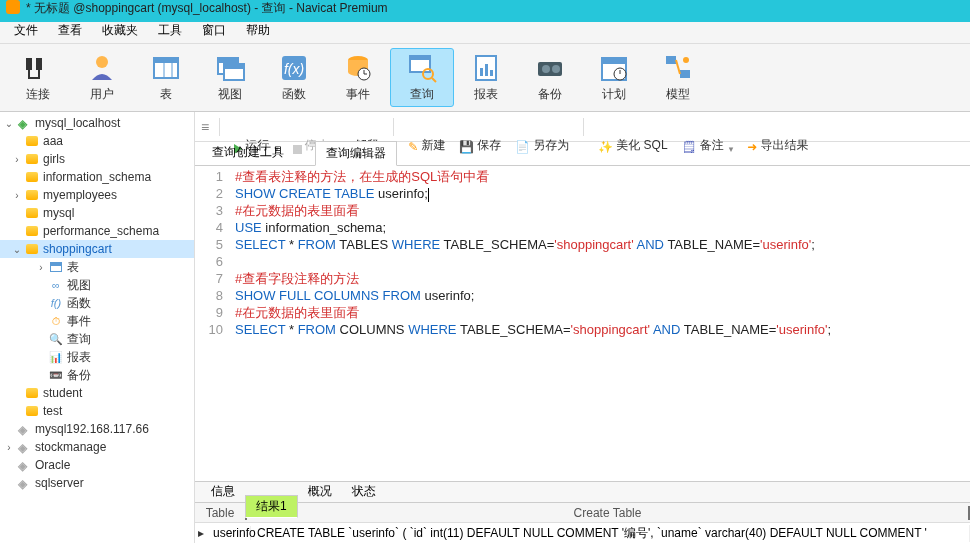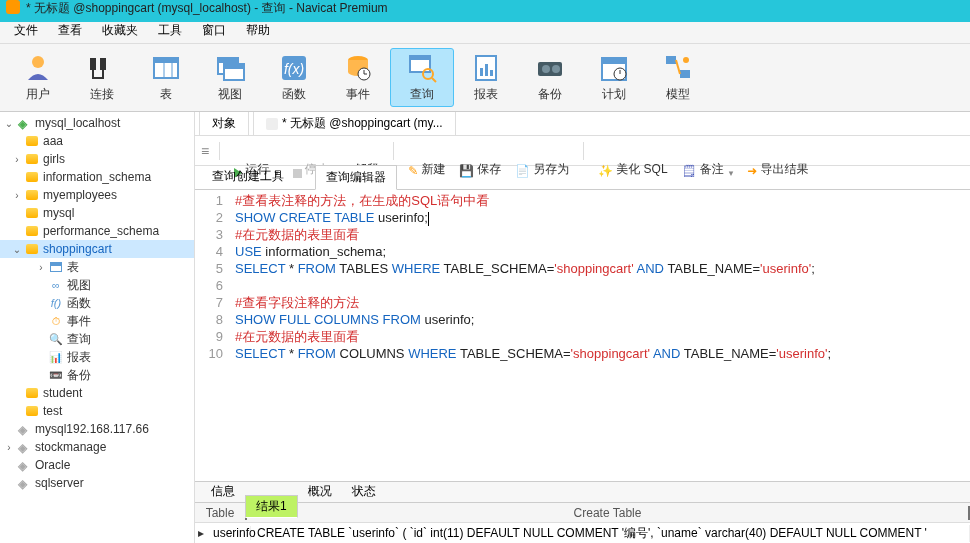--- a/index.html
+++ b/index.html
@@ -84,32 +84,32 @@
     <span>查看</span>
     <span>收藏夹</span>
     <span>工具</span>
     <span>窗口</span>
     <span>帮助</span>
   </div>
 
 <div class="toolbar" id="toolbar">
     <div class="tool-item">
       <div class="tool-icon"><svg viewBox="0 0 32 32" width="32" height="32">
-          <circle cx="16" cy="10" r="6" fill="#ffb74d"></circle>
-          <path d="M6 28 q10 -12 20 0" fill="#5c6bc0"></path>
-        </svg></div>
-      <div class="tool-label">用户</div>
-    </div>
-    <div class="tool-item">
-      <div class="tool-icon"><svg viewBox="0 0 32 32" width="32" height="32">
           <rect x="4" y="6" width="6" height="12" fill="#333"></rect>
           <rect x="14" y="6" width="6" height="12" fill="#333"></rect>
           <path d="M7 18 v8 h10 v-8" stroke="#333" fill="none" stroke-width="2"></path>
         </svg></div>
       <div class="tool-label">连接</div>
+    </div>
+    <div class="tool-item">
+      <div class="tool-icon"><svg viewBox="0 0 32 32" width="32" height="32">
+          <circle cx="16" cy="10" r="6" fill="#ffb74d"></circle>
+          <path d="M6 28 q10 -12 20 0" fill="#5c6bc0"></path>
+        </svg></div>
+      <div class="tool-label">用户</div>
     </div>
     <div class="tool-item">
       <div class="tool-icon"><svg viewBox="0 0 32 32" width="32" height="32">
           <rect x="4" y="6" width="24" height="20" fill="#fff" stroke="#5c9bd5" stroke-width="2"></rect>
           <rect x="4" y="6" width="24" height="5" fill="#5c9bd5"></rect>
           <line x1="14" y1="6" x2="14" y2="26" stroke="#5c9bd5"></line>
           <line x1="22" y1="6" x2="22" y2="26" stroke="#5c9bd5"></line>
         </svg></div>
       <div class="tool-label">表</div>
     </div>
@@ -330,29 +330,20 @@
       <div class="tree-row indent0">
         <span class="tree-arrow"></span>
         <span class="tree-icon">
           <span class="conn-icon grey">◈</span>
         </span>
         <span class="tree-label">sqlserver</span>
       </div>
     </div>
 
   <div class="content">
-    <div class="obj-tabs">
-      <div class="obj-tab">
-        <span>对象</span>
-      </div>
-      <div class="obj-tab active">
-        <span class="x"></span>
-        <span>* 无标题 @shoppingcart (my...</span>
-      </div>
-    </div>
 
     <div class="action-bar">
       <span style="font-size:14px;color:#888;">≡</span>
       <span class="sep"></span>
       <span class="btn">
           <span class="tri-green"></span>
           <span>运行</span>
           <span class="dd">▾</span>
         </span>
       <span class="btn" style="color:#aaa;">

